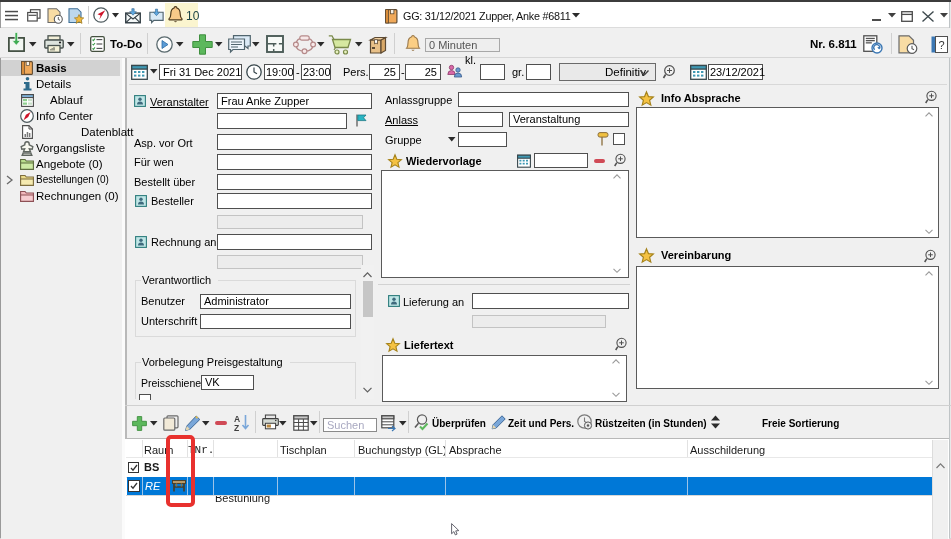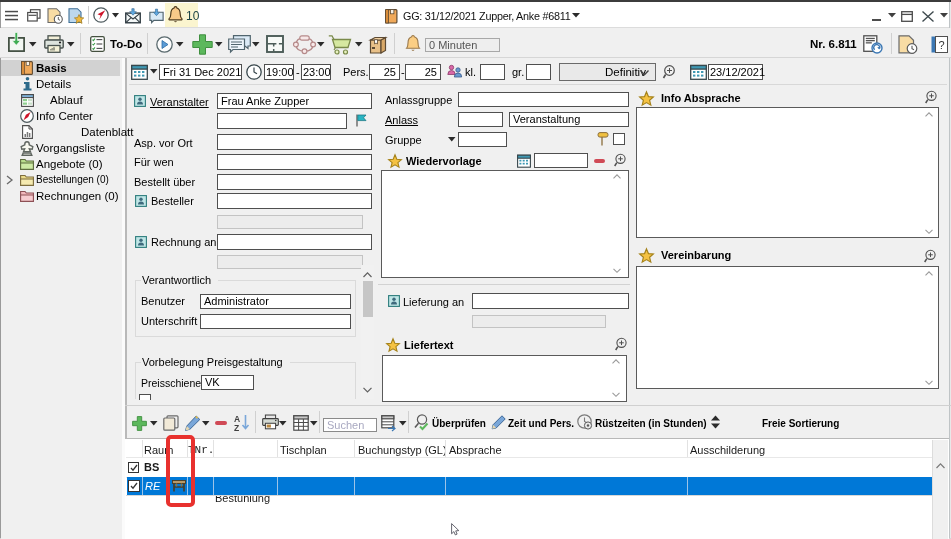--- a/index.html
+++ b/index.html
@@ -300,21 +300,21 @@
 <div class="lbl" style="left:343px;top:66px;">Pers.</div>
 <div class="inp" style="left:369px;top:64px;width:31px;height:16px;line-height:14px;text-align:right;">25</div>
 <div class="lbl" style="left:401px;top:66px;">-</div>
 <div class="inp" style="left:405px;top:64px;width:36px;height:16px;line-height:14px;text-align:right;">25</div>
 <svg class="abs" style="left:447px;top:65px;" width="16" height="14" viewBox="0 0 16 14">
   <circle cx="4.5" cy="2.5" r="2.2" fill="#d968a8" stroke="#8a3a68" stroke-width="0.8"></circle>
   <path d="M0.8 9.5 Q0.8 5.5 4.5 5.5 Q8.2 5.5 8.2 9.5 Z" fill="#d968a8" stroke="#8a3a68" stroke-width="0.8"></path>
   <circle cx="11" cy="5" r="2.2" fill="#6a9ad0" stroke="#3a5a8a" stroke-width="0.8"></circle>
   <path d="M7.3 12 Q7.3 8 11 8 Q14.7 8 14.7 12 Z" fill="#6a9ad0" stroke="#3a5a8a" stroke-width="0.8"></path>
 </svg>
-<div class="lbl" style="left:465px;top:66px;">kl.</div>
+<div class="lbl" style="left:465px;top:54px;">kl.</div>
 <div class="inp" style="left:480px;top:64px;width:25px;height:16px;"></div>
 <div class="lbl" style="left:512px;top:66px;">gr.</div>
 <div class="inp" style="left:526px;top:64px;width:25px;height:16px;"></div>
 <div class="abs" style="left:559px;top:63px;width:97px;height:18px;background:#e9e9e9;border:1px solid #6a6a6a;box-sizing:border-box;">
   <span style="position:absolute;left:6px;top:2px;font-size:11.5px;padding-left:39px;">Definitiv</span>
   <svg style="position:absolute;right:6px;top:6px;" width="9" height="6" viewBox="0 0 9 6">
       <path d="M0.5 0.5 L4.5 4.8 L8.5 0.5" fill="none" stroke="#444" stroke-width="1.3"></path>
     </svg>
 </div>
 <svg class="abs" style="left:663px;top:64px;" width="16" height="16" viewBox="0 0 16 16">

